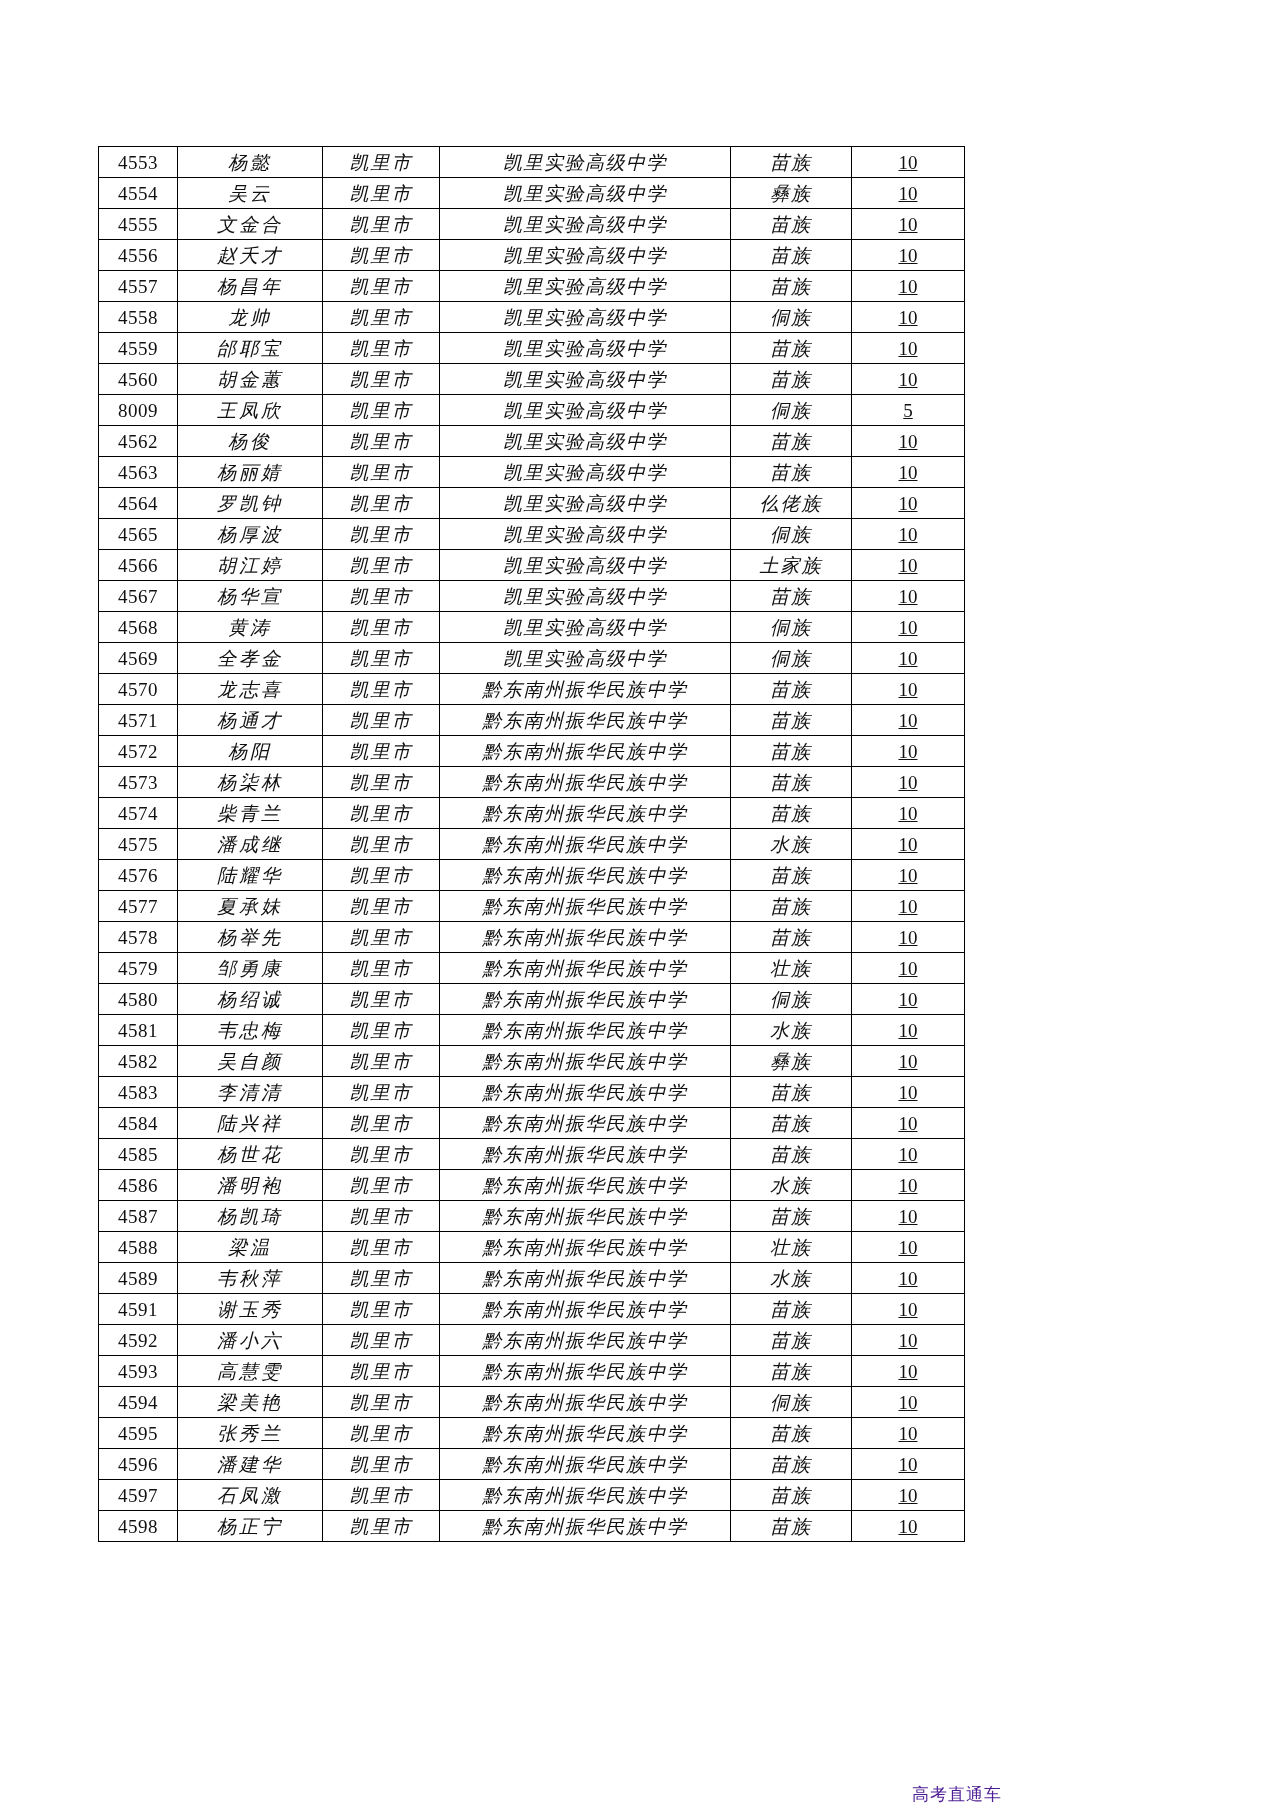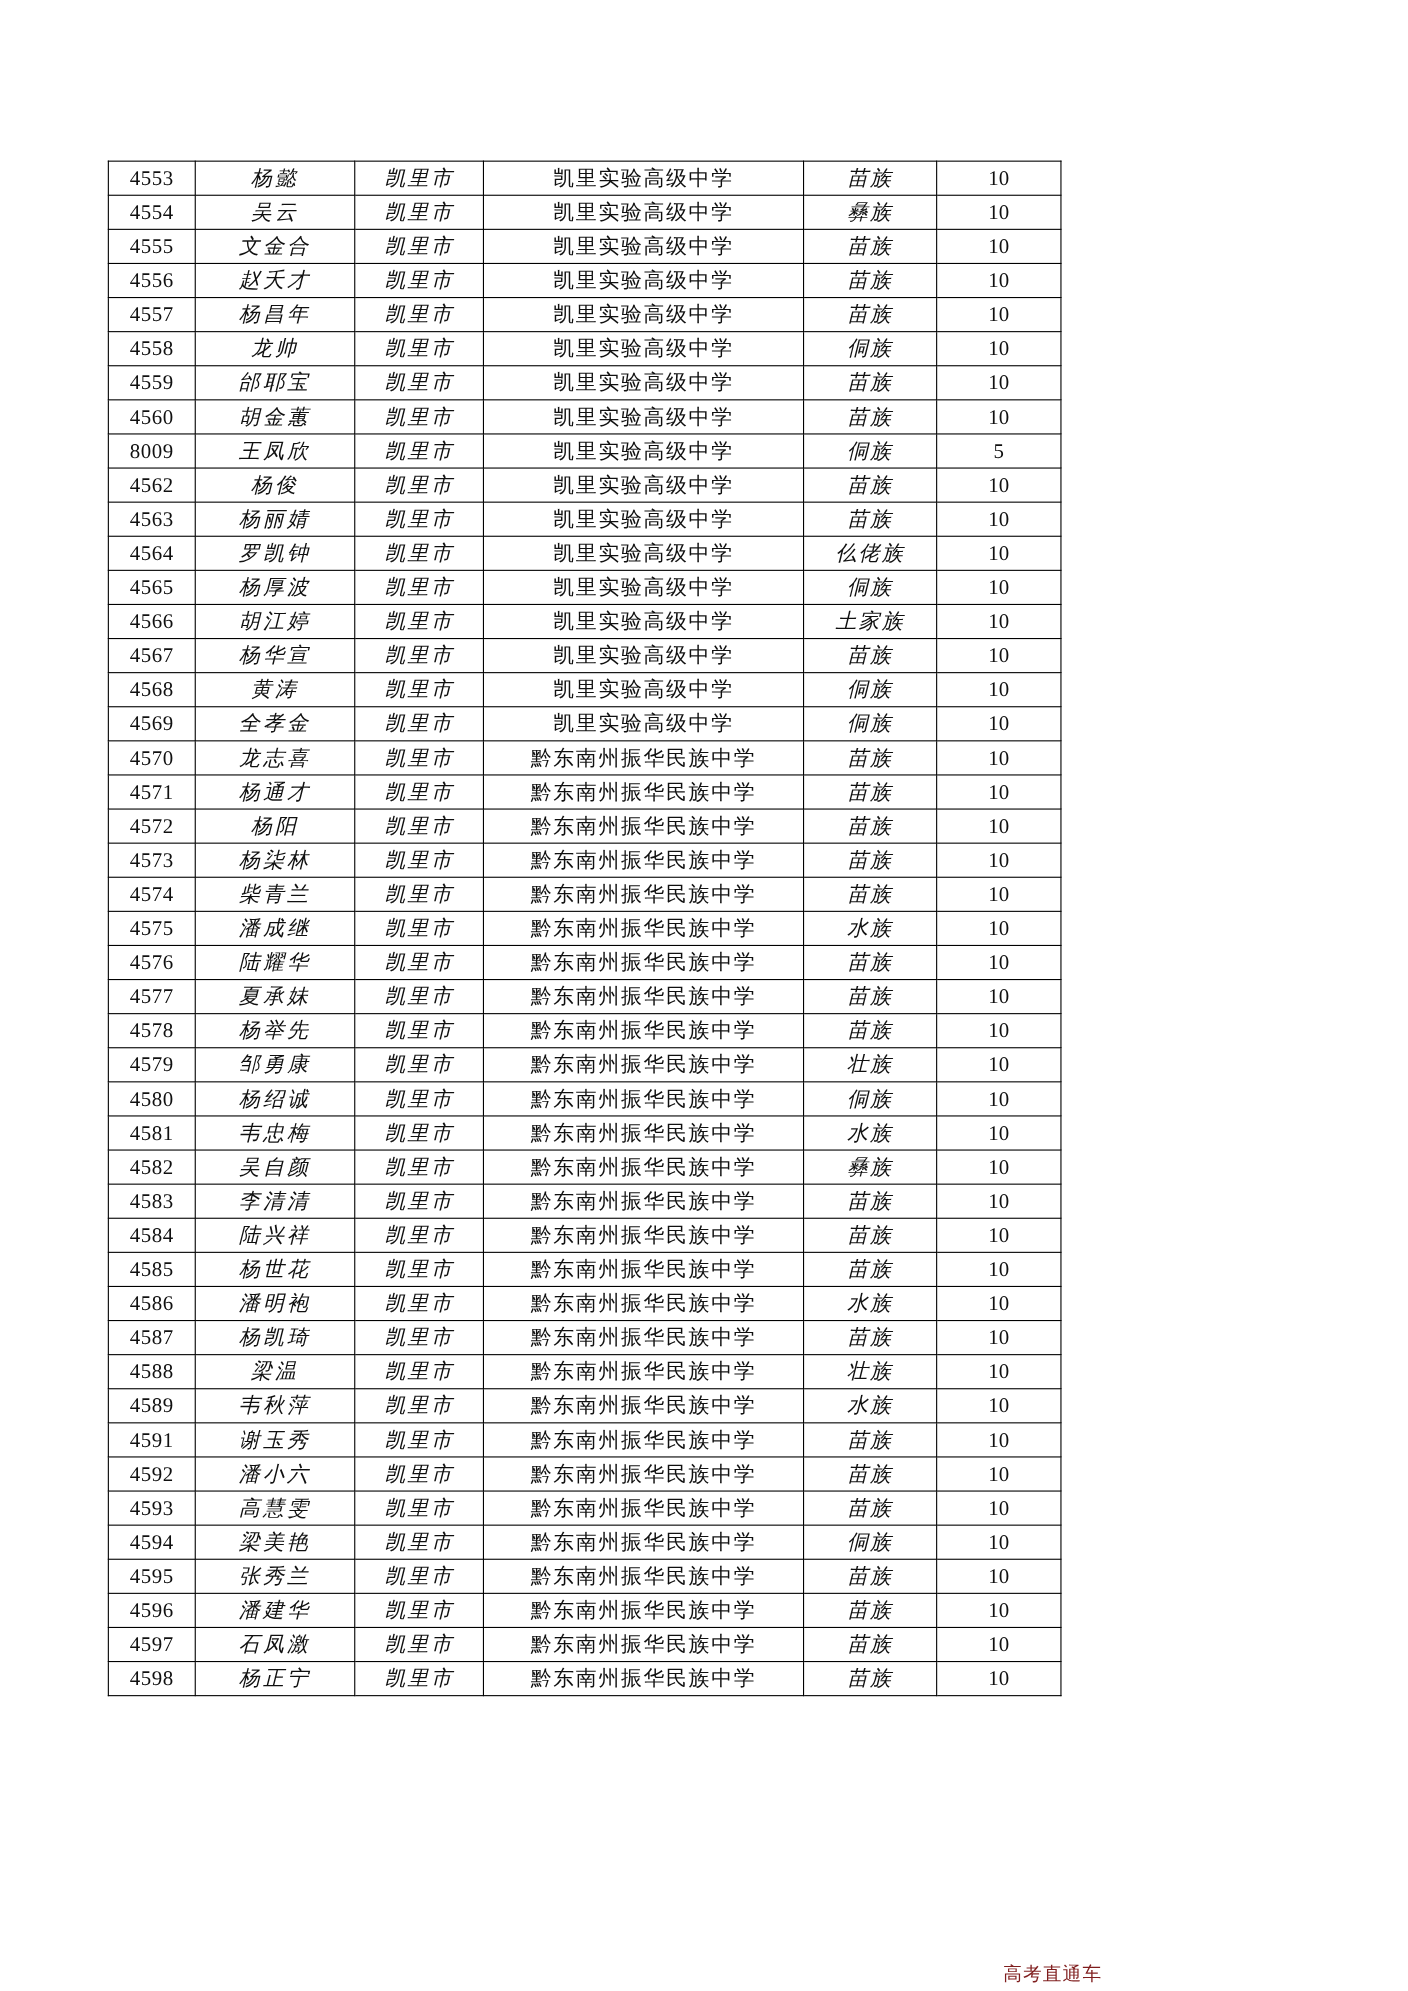--- a/index.html
+++ b/index.html
@@ -65,40 +65,42 @@
     font-family: Liberation Serif, serif;
     font-size: 19px;
     letter-spacing: 2px;
     font-style: italic;
   }
   td.c-school {
     width: 286px;
     font-family: "DejaVu Sans", "Liberation Sans", sans-serif;
     font-size: 19px;
     letter-spacing: 1.5px;
+    font-style: italic;
   }
   td.c-ethnic {
     width: 116px;
     font-family: "DejaVu Sans", "Liberation Sans", sans-serif;
     font-size: 19px;
     letter-spacing: 2px;
     font-style: italic;
   }
   td.c-score {
     width: 108px;
     font-family: "Liberation Serif", "DejaVu Serif", serif;
     font-size: 19px;
+    text-decoration: underline;
   }
   .watermark {
     position: absolute;
     right: 74px;
     bottom: 52px;
     font-family: "DejaVu Sans", "Liberation Sans", sans-serif;
     font-size: 17px;
-    color: #7f1d1d;
+    color: #4c1d95;
     letter-spacing: 1px;
     white-space: nowrap;
   }
 </style>
 </head>
 <body>
 
 <div class="page">
 
   <div class="table-wrap">

